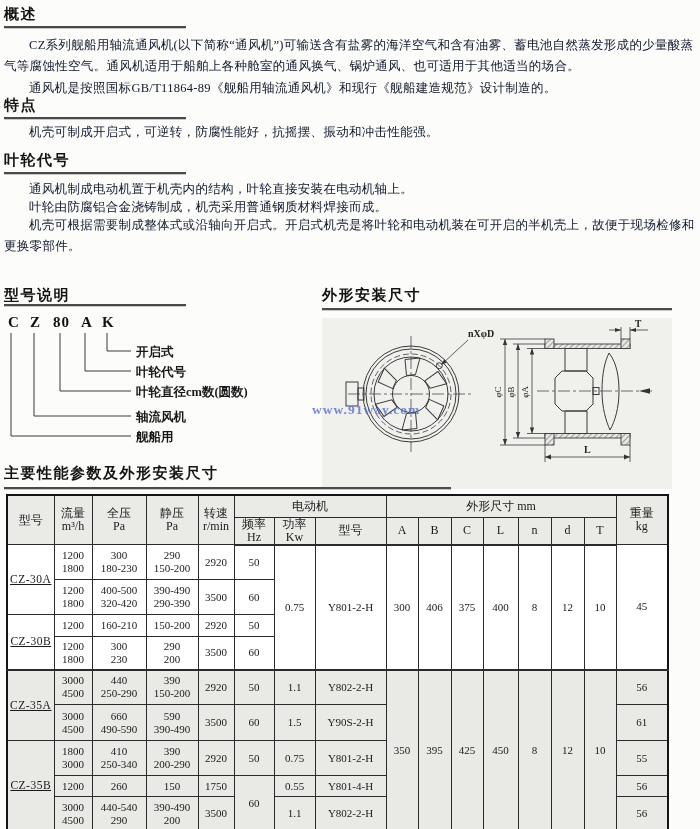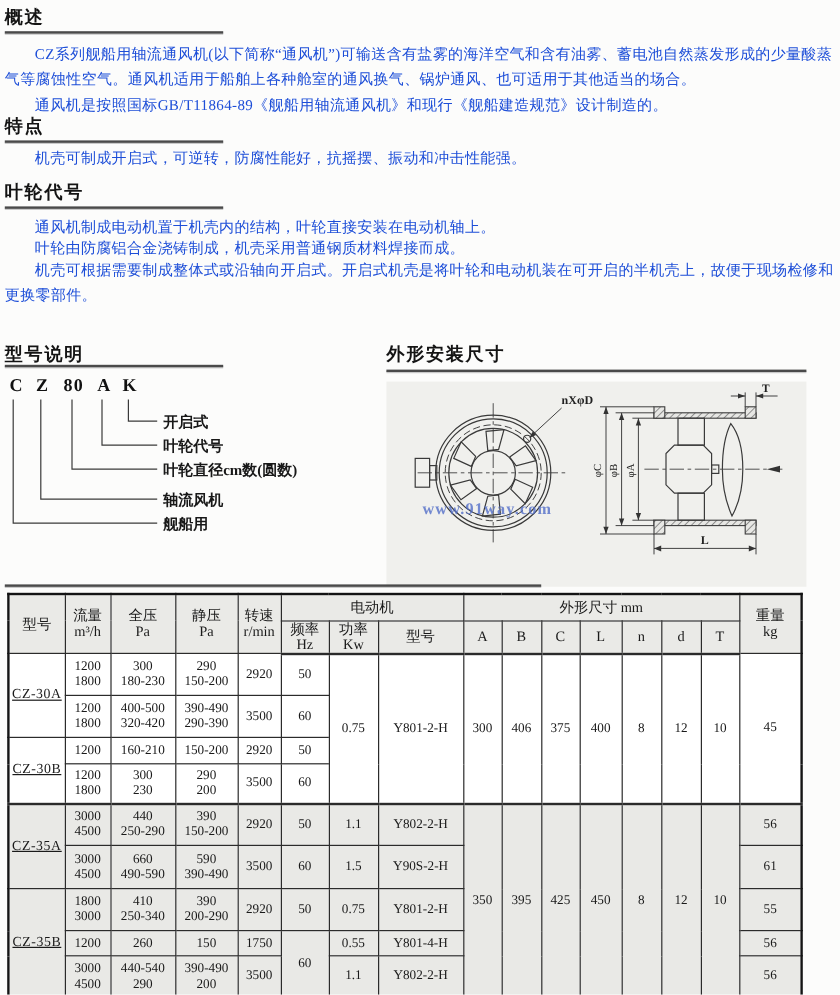--- a/index.html
+++ b/index.html
@@ -6,29 +6,29 @@
   #page{
     position:relative;width:700px;height:829px;background:#fcfcfb;
     font-family:"Liberation Serif","DejaVu Serif",serif;color:#1b1b1b;overflow:hidden;
   }
   .sec{
     position:absolute;margin:0;font-size:15px;font-weight:700;letter-spacing:1.5px;color:#141414;
   }
   .rule{position:absolute;height:2px;background:#4a4a4a;box-shadow:0 1px 0 #c9c9c9;}
   .para{
     position:absolute;left:4px;width:693px;margin:0;font-size:12.5px;line-height:21px;
-    text-indent:2em;letter-spacing:0.3px;color:#1d4ed8;
+    text-indent:2em;letter-spacing:0.3px;color:#0f172a;
   }
   .codeletter{position:absolute;font-size:15px;font-weight:700;letter-spacing:1px;color:#111;}
   .mlabel{position:absolute;left:136px;font-size:12.5px;font-weight:600;color:#181818;white-space:nowrap;}
   #model-svg,#panel-svg{position:absolute;}
   #panel{position:absolute;left:322px;top:318px;width:350px;height:171px;background:#f0f0ed;}
   #watermark{
-    position:absolute;left:312px;top:416px;font-size:13.5px;font-weight:700;letter-spacing:1px;
-    color:rgba(82,110,200,0.8);z-index:5;font-family:"Liberation Serif","DejaVu Serif",serif;margin-left:40px;
+    position:absolute;left:312px;top:402px;font-size:13.5px;font-weight:700;letter-spacing:1px;
+    color:rgba(82,110,200,0.8);z-index:5;font-family:"Liberation Serif","DejaVu Serif",serif;
   }
   
   #tblwrap{position:absolute;left:6px;top:494px;}
   table{border-collapse:collapse;table-layout:fixed;width:661px;background:#fff;}
   th,td{
     border:1px solid #2b2b2b;padding:0;text-align:center;vertical-align:middle;
     font-size:11px;line-height:13px;color:#1a1a1a;font-weight:400;overflow:hidden;
   }
   thead th{background:#eaeae7;font-size:12px;}
   table{border:2px solid #141414;}
@@ -190,20 +190,21 @@
           <polygon class="arr" points="223,139 229,136.5 229,141.5"></polygon>
           <polygon class="arr" points="308,139 302,136.5 302,141.5"></polygon>
           <text x="262" y="135" font-size="10" font-weight="bold">L</text>
         </g>
       </g>
     </svg>
   </div>
 
   <div id="watermark">www.91way.com</div>
 
+  <h2 class="sec" style="top:464px;left:4px">主要性能参数及外形安装尺寸</h2>
   <div class="rule" style="top:487px;left:4px;width:447px"></div>
 
   <div id="tblwrap">
     <table>
       <colgroup>
         <col style="width:47px">
           <col style="width:38px">
           <col style="width:54px">
           <col style="width:52px">
         <col style="width:36px">

